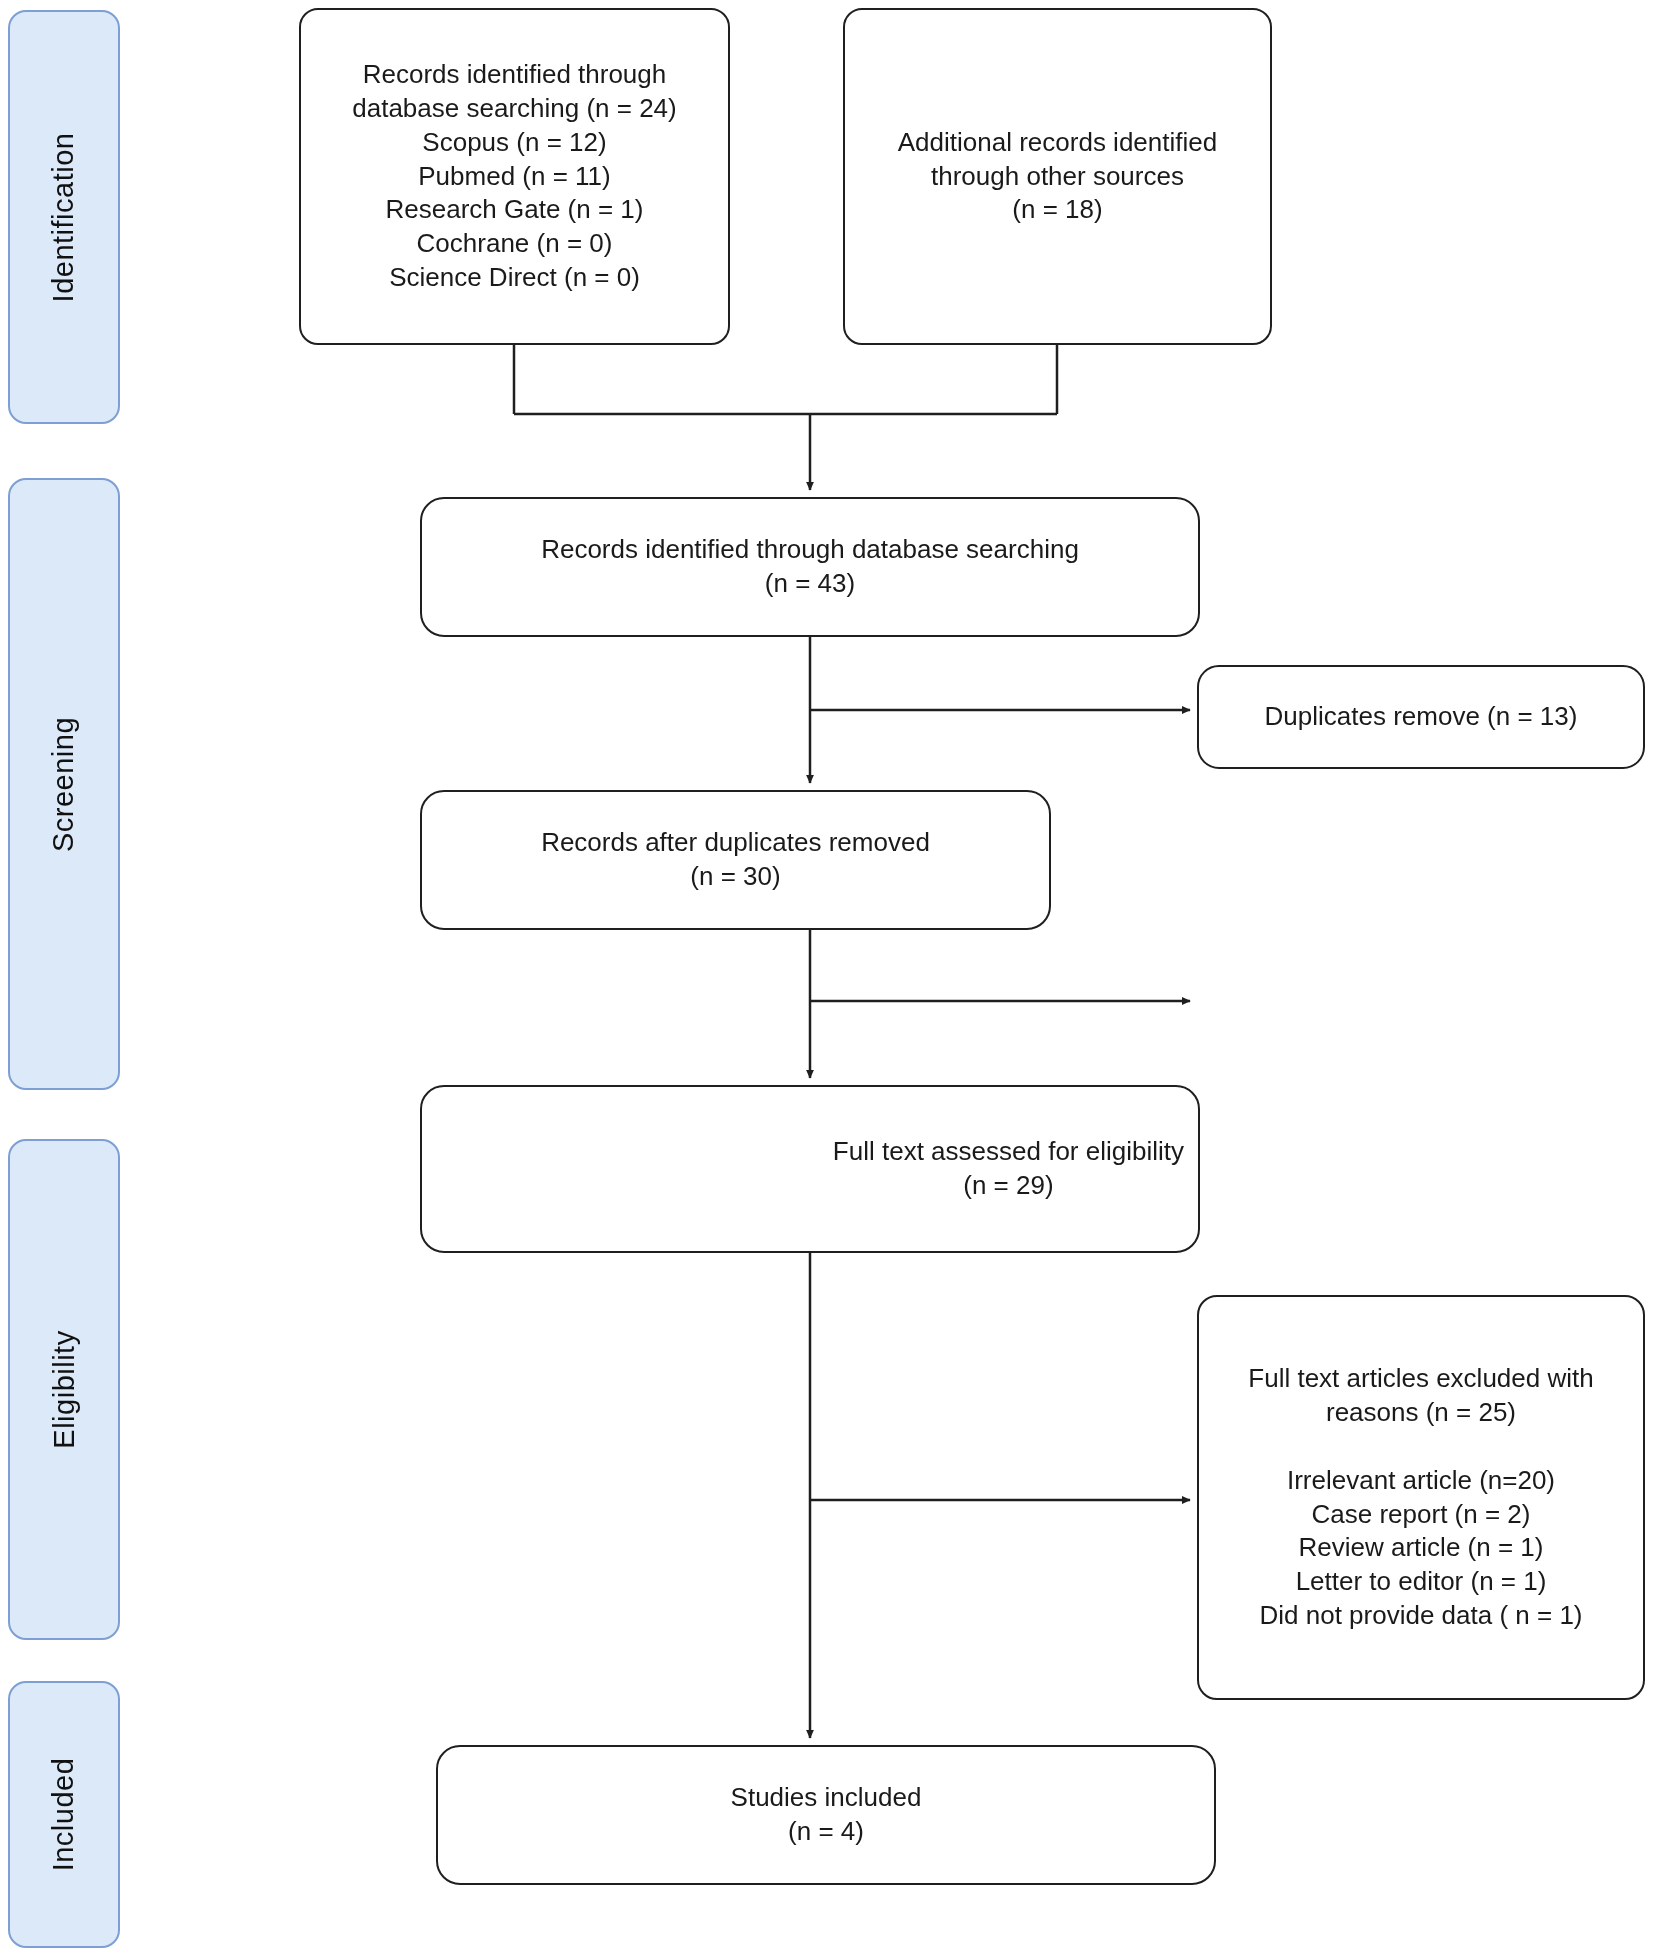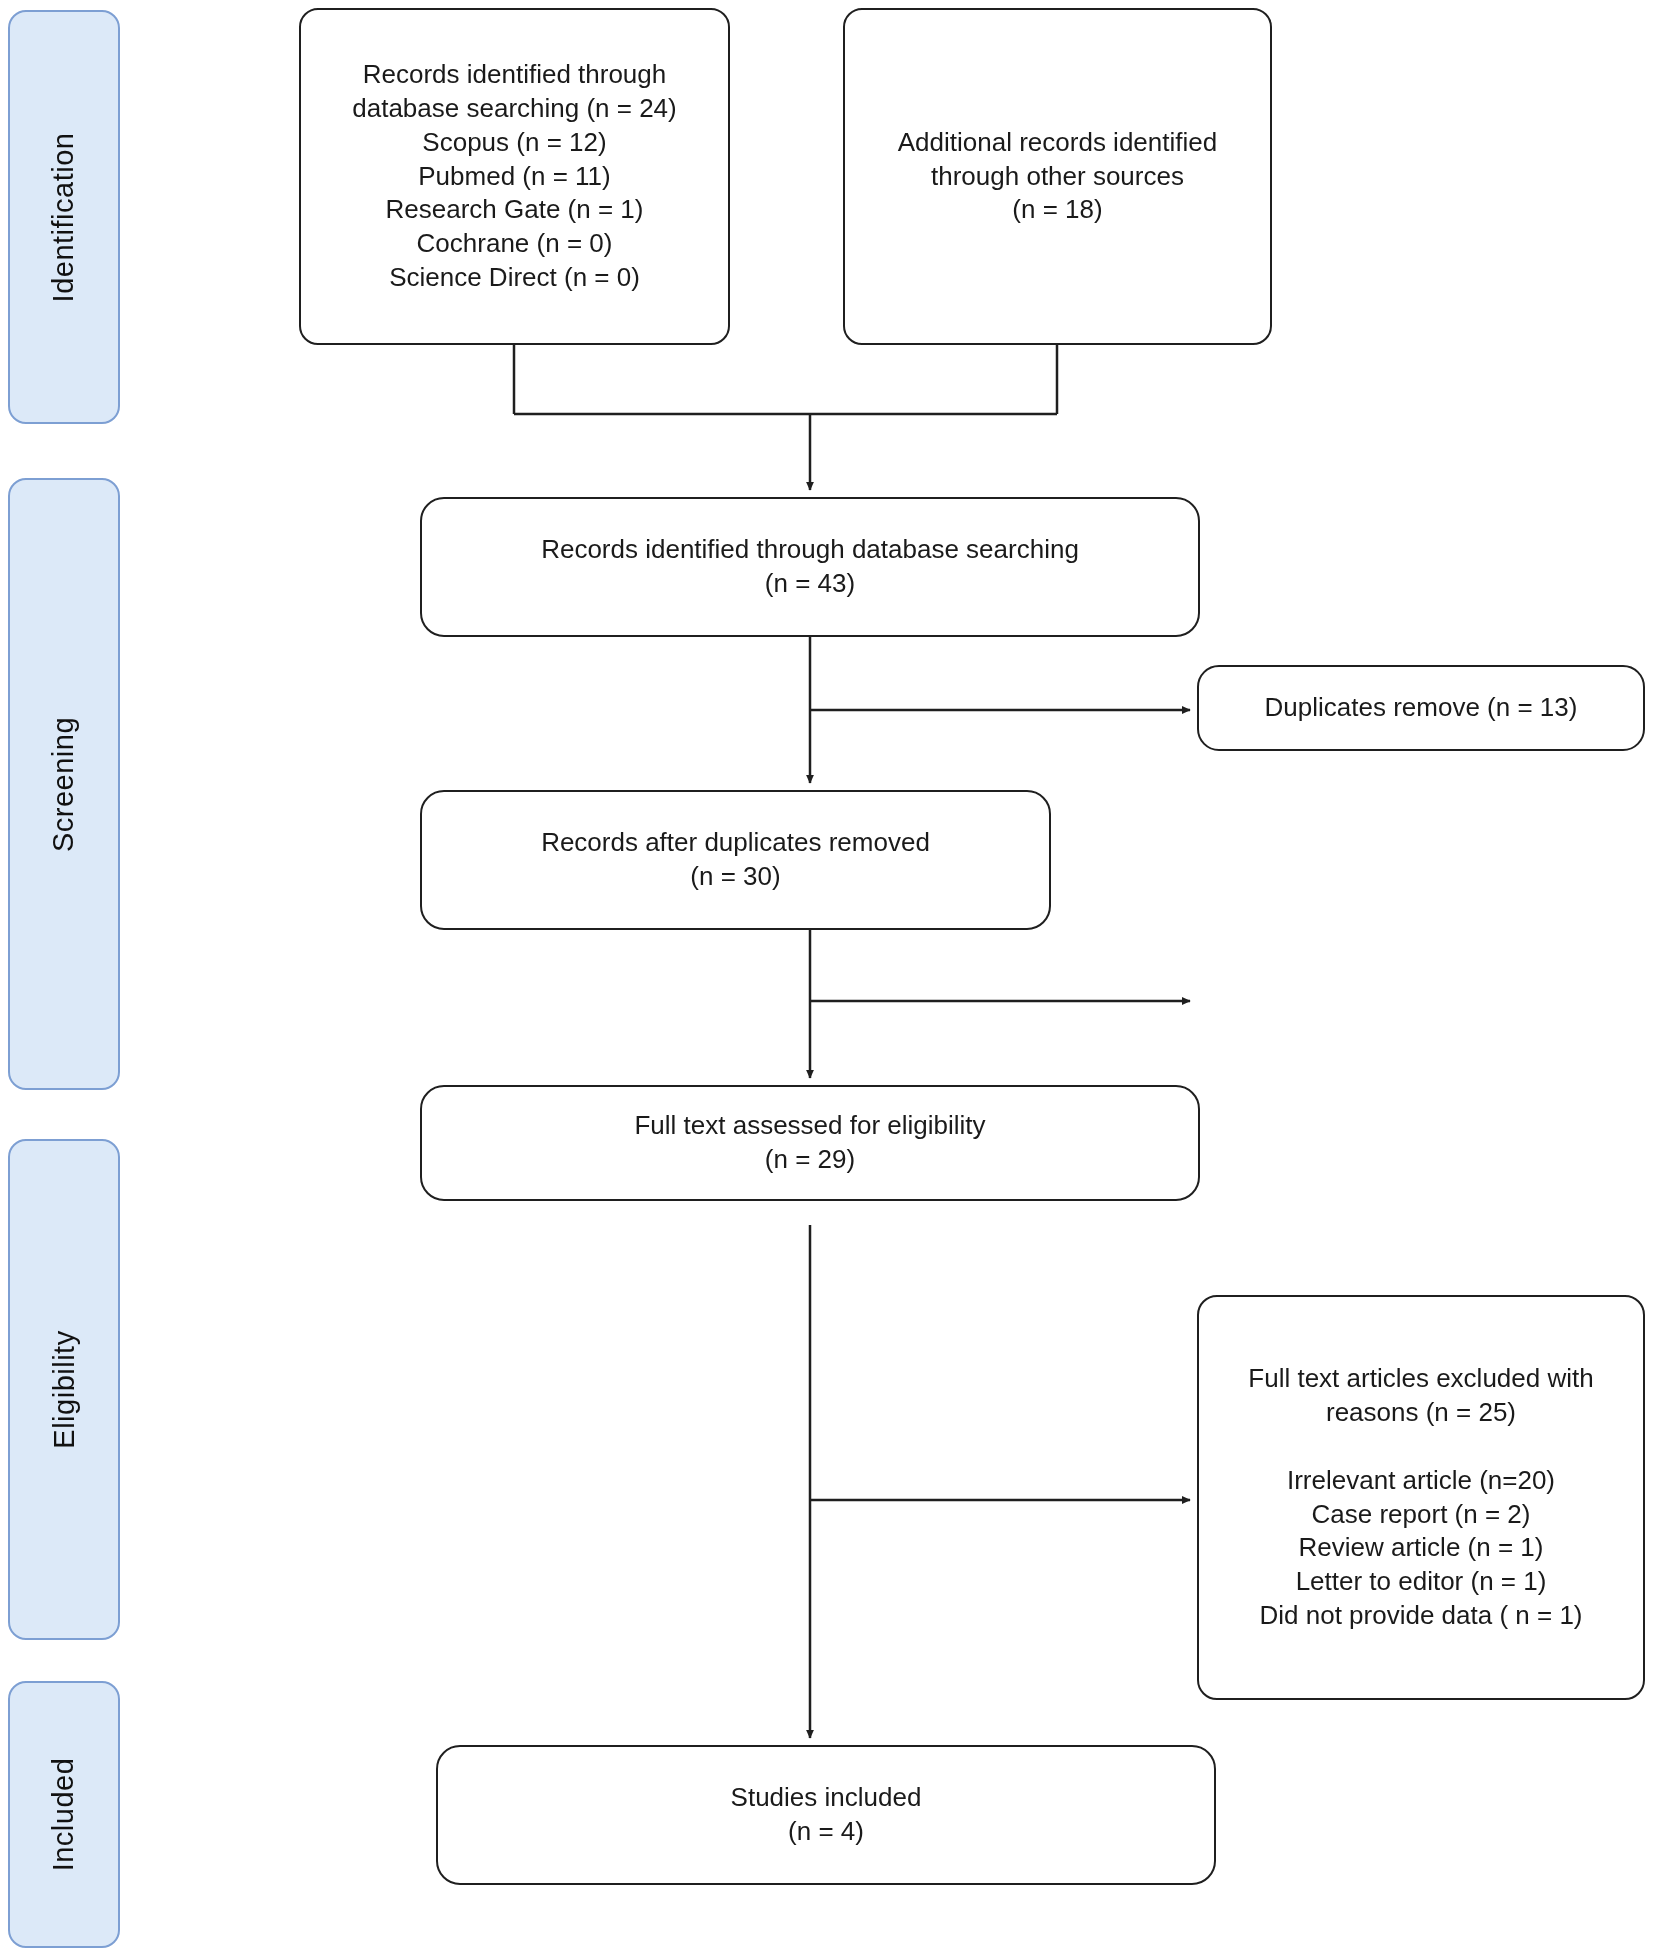--- a/index.html
+++ b/index.html
@@ -58,24 +58,24 @@
   }
   .r-large  { border-radius: 19px; }
   .r-mid    { border-radius: 24px; }
   .r-small  { border-radius: 22px; }
   .r-xlarge { border-radius: 20px; }
 
   
   #box-identified-db   { left: 299px;  top: 8px;    width: 431px; height: 337px; }
   #box-additional      { left: 843px;  top: 8px;    width: 429px; height: 337px; }
   #box-combined        { left: 420px;  top: 497px;  width: 780px; height: 140px; }
-  #box-duplicates      { left: 1197px; top: 665px;  width: 448px; height: 86px;  }
+  #box-duplicates      { left: 1197px; top: 665px;  width: 448px; height: 104px;  }
   #box-after-dup       { left: 420px;  top: 790px;  width: 631px; height: 140px; }
   #box-ft-unavailable  { left: 1197px; top: 956px;  width: 448px; height: 92px;  }
-  #box-ft-assessed     { left: 420px;  top: 1085px; width: 780px; height: 116px; }
+  #box-ft-assessed     { left: 420px;  top: 1085px; width: 780px; height: 168px; justify-content: flex-end; }
   #box-excluded        { left: 1197px; top: 1295px; width: 448px; height: 405px; }
   #box-included        { left: 436px;  top: 1745px; width: 780px; height: 140px; }
 
   
   #stage-identification { top: 10px;   height: 414px; }
   #stage-screening      { top: 478px;  height: 612px; }
   #stage-eligibility    { top: 1139px; height: 501px; }
   #stage-included       { top: 1681px; height: 267px; }
 </style>
 </head>

